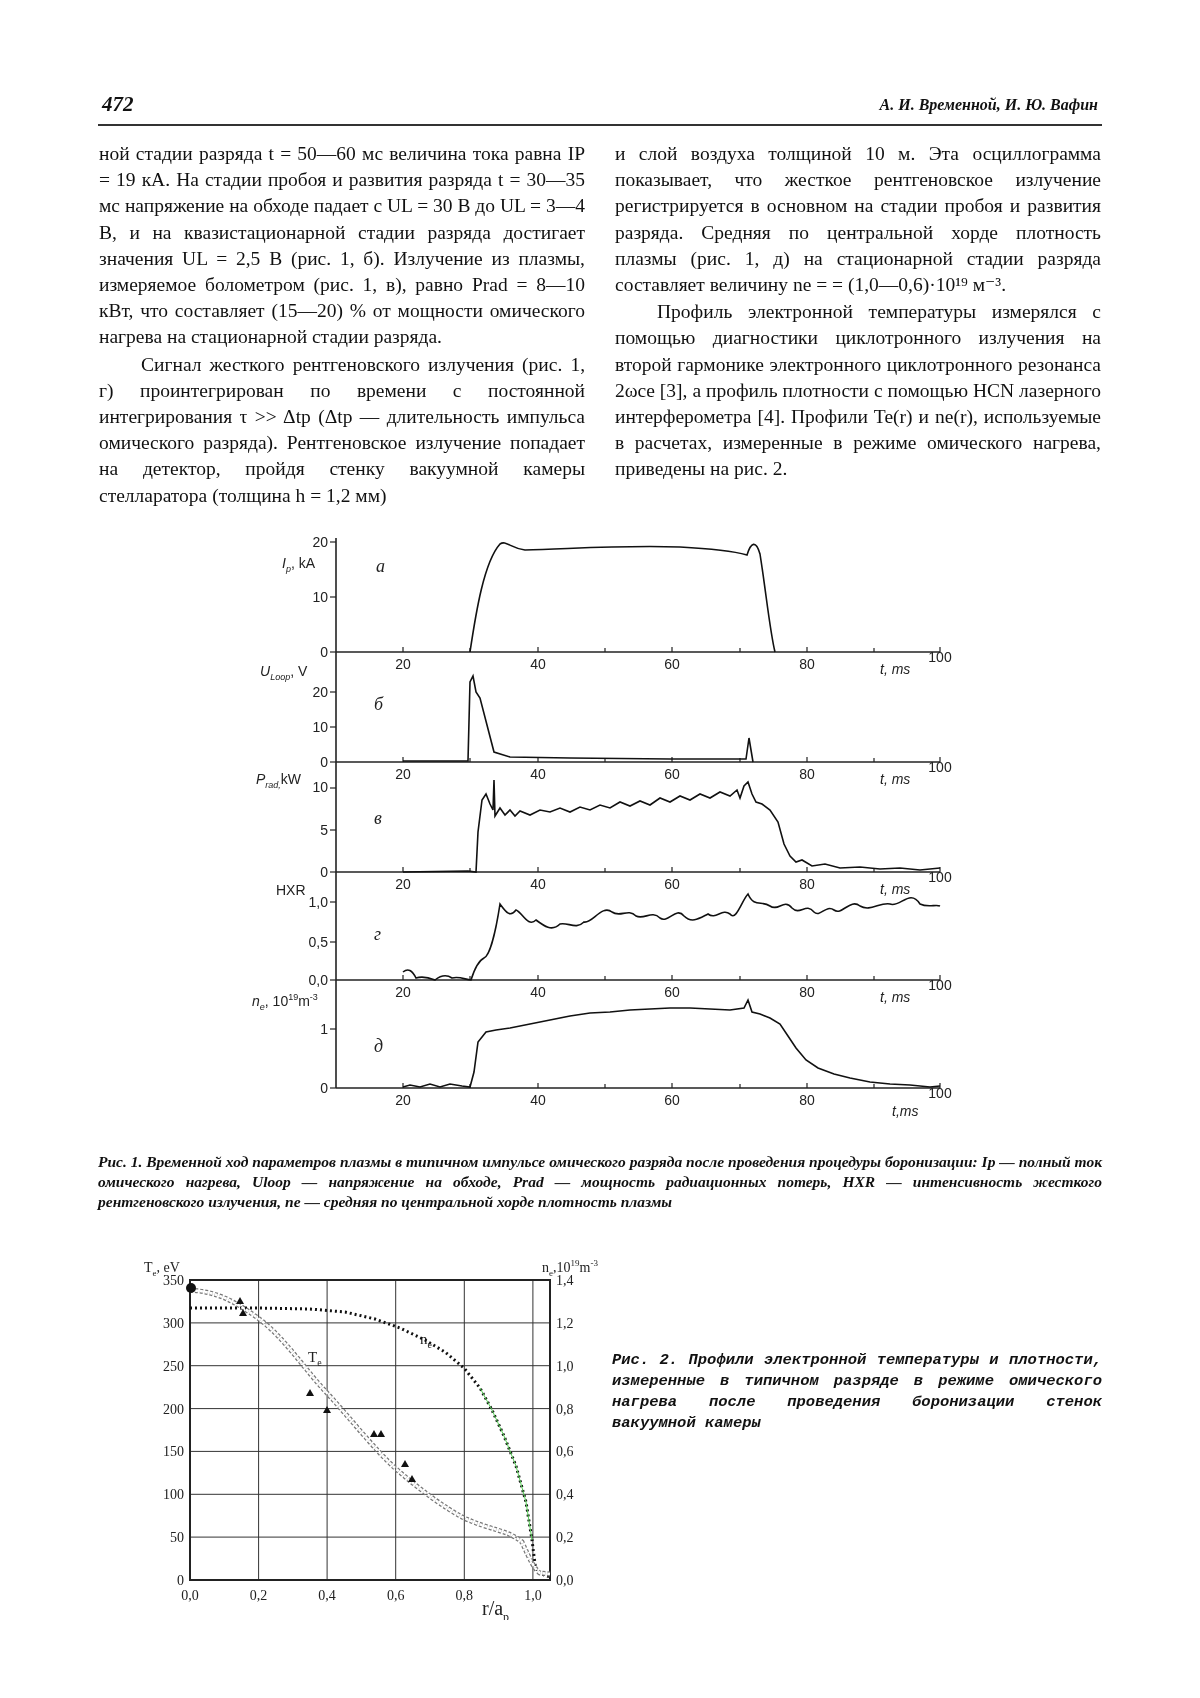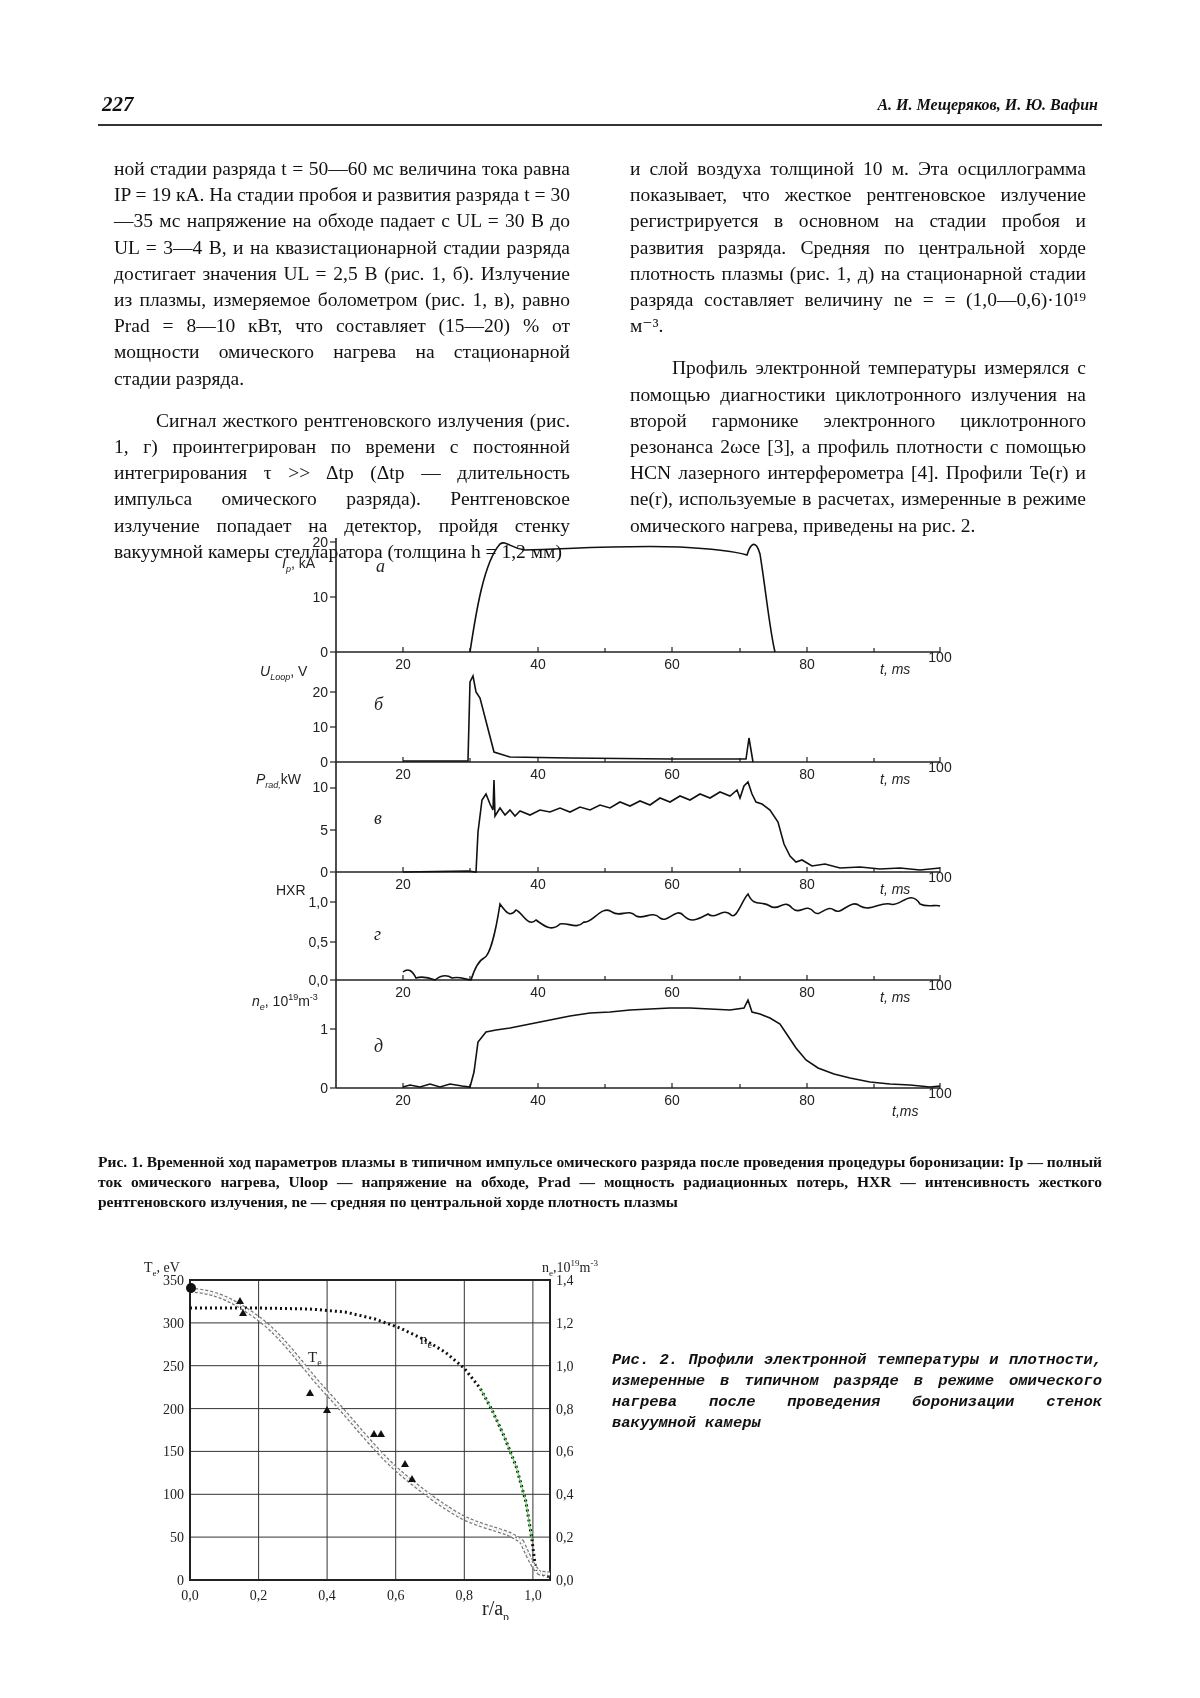--- a/index.html
+++ b/index.html
@@ -2,39 +2,39 @@
 <html><head>
 <meta charset="utf-8">
 <style>
   html,body{margin:0;padding:0;background:#fff;}
   body{width:1200px;height:1698px;position:relative;overflow:hidden;color:#111;
        font-family:"Liberation Serif","DejaVu Serif",serif;}
   .hdr{position:absolute;left:98px;right:98px;top:88px;height:36px;border-bottom:2px solid #333;}
   .pnum{position:absolute;left:4px;top:4px;font-weight:bold;font-style:italic;font-size:21px;}
   .authors{position:absolute;right:4px;top:8px;font-weight:bold;font-style:italic;font-size:16px;}
   .col{position:absolute;top:140px;width:488px;font-size:19.5px;line-height:26.2px;text-align:justify;}
-  .col p{margin:16px;}
+  .col p{margin:1px;}
   .col p.ind{text-indent:42px;}
   .colL{left:98px;}
   .colR{left:614px;}
   .fig1{position:absolute;left:240px;top:532px;width:720px;height:590px;}
-  .cap1{position:absolute;left:98px;right:98px;top:1152px;font-weight:bold;
+  .cap1{position:absolute;left:98px;right:98px;top:1152px;font-weight:bold;font-style:italic;
         font-size:15.5px;line-height:20px;text-align:justify;}
   .fig2{position:absolute;left:130px;top:1240px;width:480px;height:380px;}
   .cap2{position:absolute;left:612px;top:1350px;width:490px;font-weight:bold;font-style:italic;
         font-size:15.5px;line-height:21px;text-align:justify;font-family:Liberation Mono, monospace;}
   svg text{font-family:"Liberation Sans","DejaVu Sans",sans-serif;}
   .serif text{font-family:"Liberation Serif","DejaVu Serif",serif;}
 </style>
 </head>
 <body>
 
 <div class="hdr">
-  <span class="pnum">227</span>
-  <span class="authors">А. И. Мещеряков, И. Ю. Вафин</span>
+  <span class="pnum">472</span>
+  <span class="authors">А. И. Временной, И. Ю. Вафин</span>
 </div>
 
 <div class="col colL">
   <p>ной стадии разряда t = 50—60 мс величина тока равна IP = 19 кА. На стадии пробоя и развития разряда t = 30—35 мс напряжение на обходе падает с UL = 30 В до UL = 3—4 В, и на квазистационарной стадии разряда достигает значения UL = 2,5 В (рис. 1, б). Излучение из плазмы, измеряемое болометром (рис. 1, в), равно Prad = 8—10 кВт, что составляет (15—20) % от мощности омического нагрева на стационарной стадии разряда.</p>
   <p class="ind">Сигнал жесткого рентгеновского излучения (рис. 1, г) проинтегрирован по времени с постоянной интегрирования τ &gt;&gt; Δtp (Δtp — длительность импульса омического разряда). Рентгеновское излучение попадает на детектор, пройдя стенку вакуумной камеры стелларатора (толщина h = 1,2 мм)</p>
 </div>
 <div class="col colR">
   <p>и слой воздуха толщиной 10 м. Эта осциллограмма показывает, что жесткое рентгеновское излучение регистрируется в основном на стадии пробоя и развития разряда. Средняя по центральной хорде плотность плазмы (рис. 1, д) на стационарной стадии разряда составляет величину ne = = (1,0—0,6)·10¹⁹ м⁻³.</p>
   <p class="ind">Профиль электронной температуры измерялся с помощью диагностики циклотронного излучения на второй гармонике электронного циклотронного резонанса 2ωce [3], а профиль плотности с помощью HCN лазерного интерферометра [4]. Профили Te(r) и ne(r), используемые в расчетах, измеренные в режиме омического нагрева, приведены на рис. 2.</p>
 </div>

